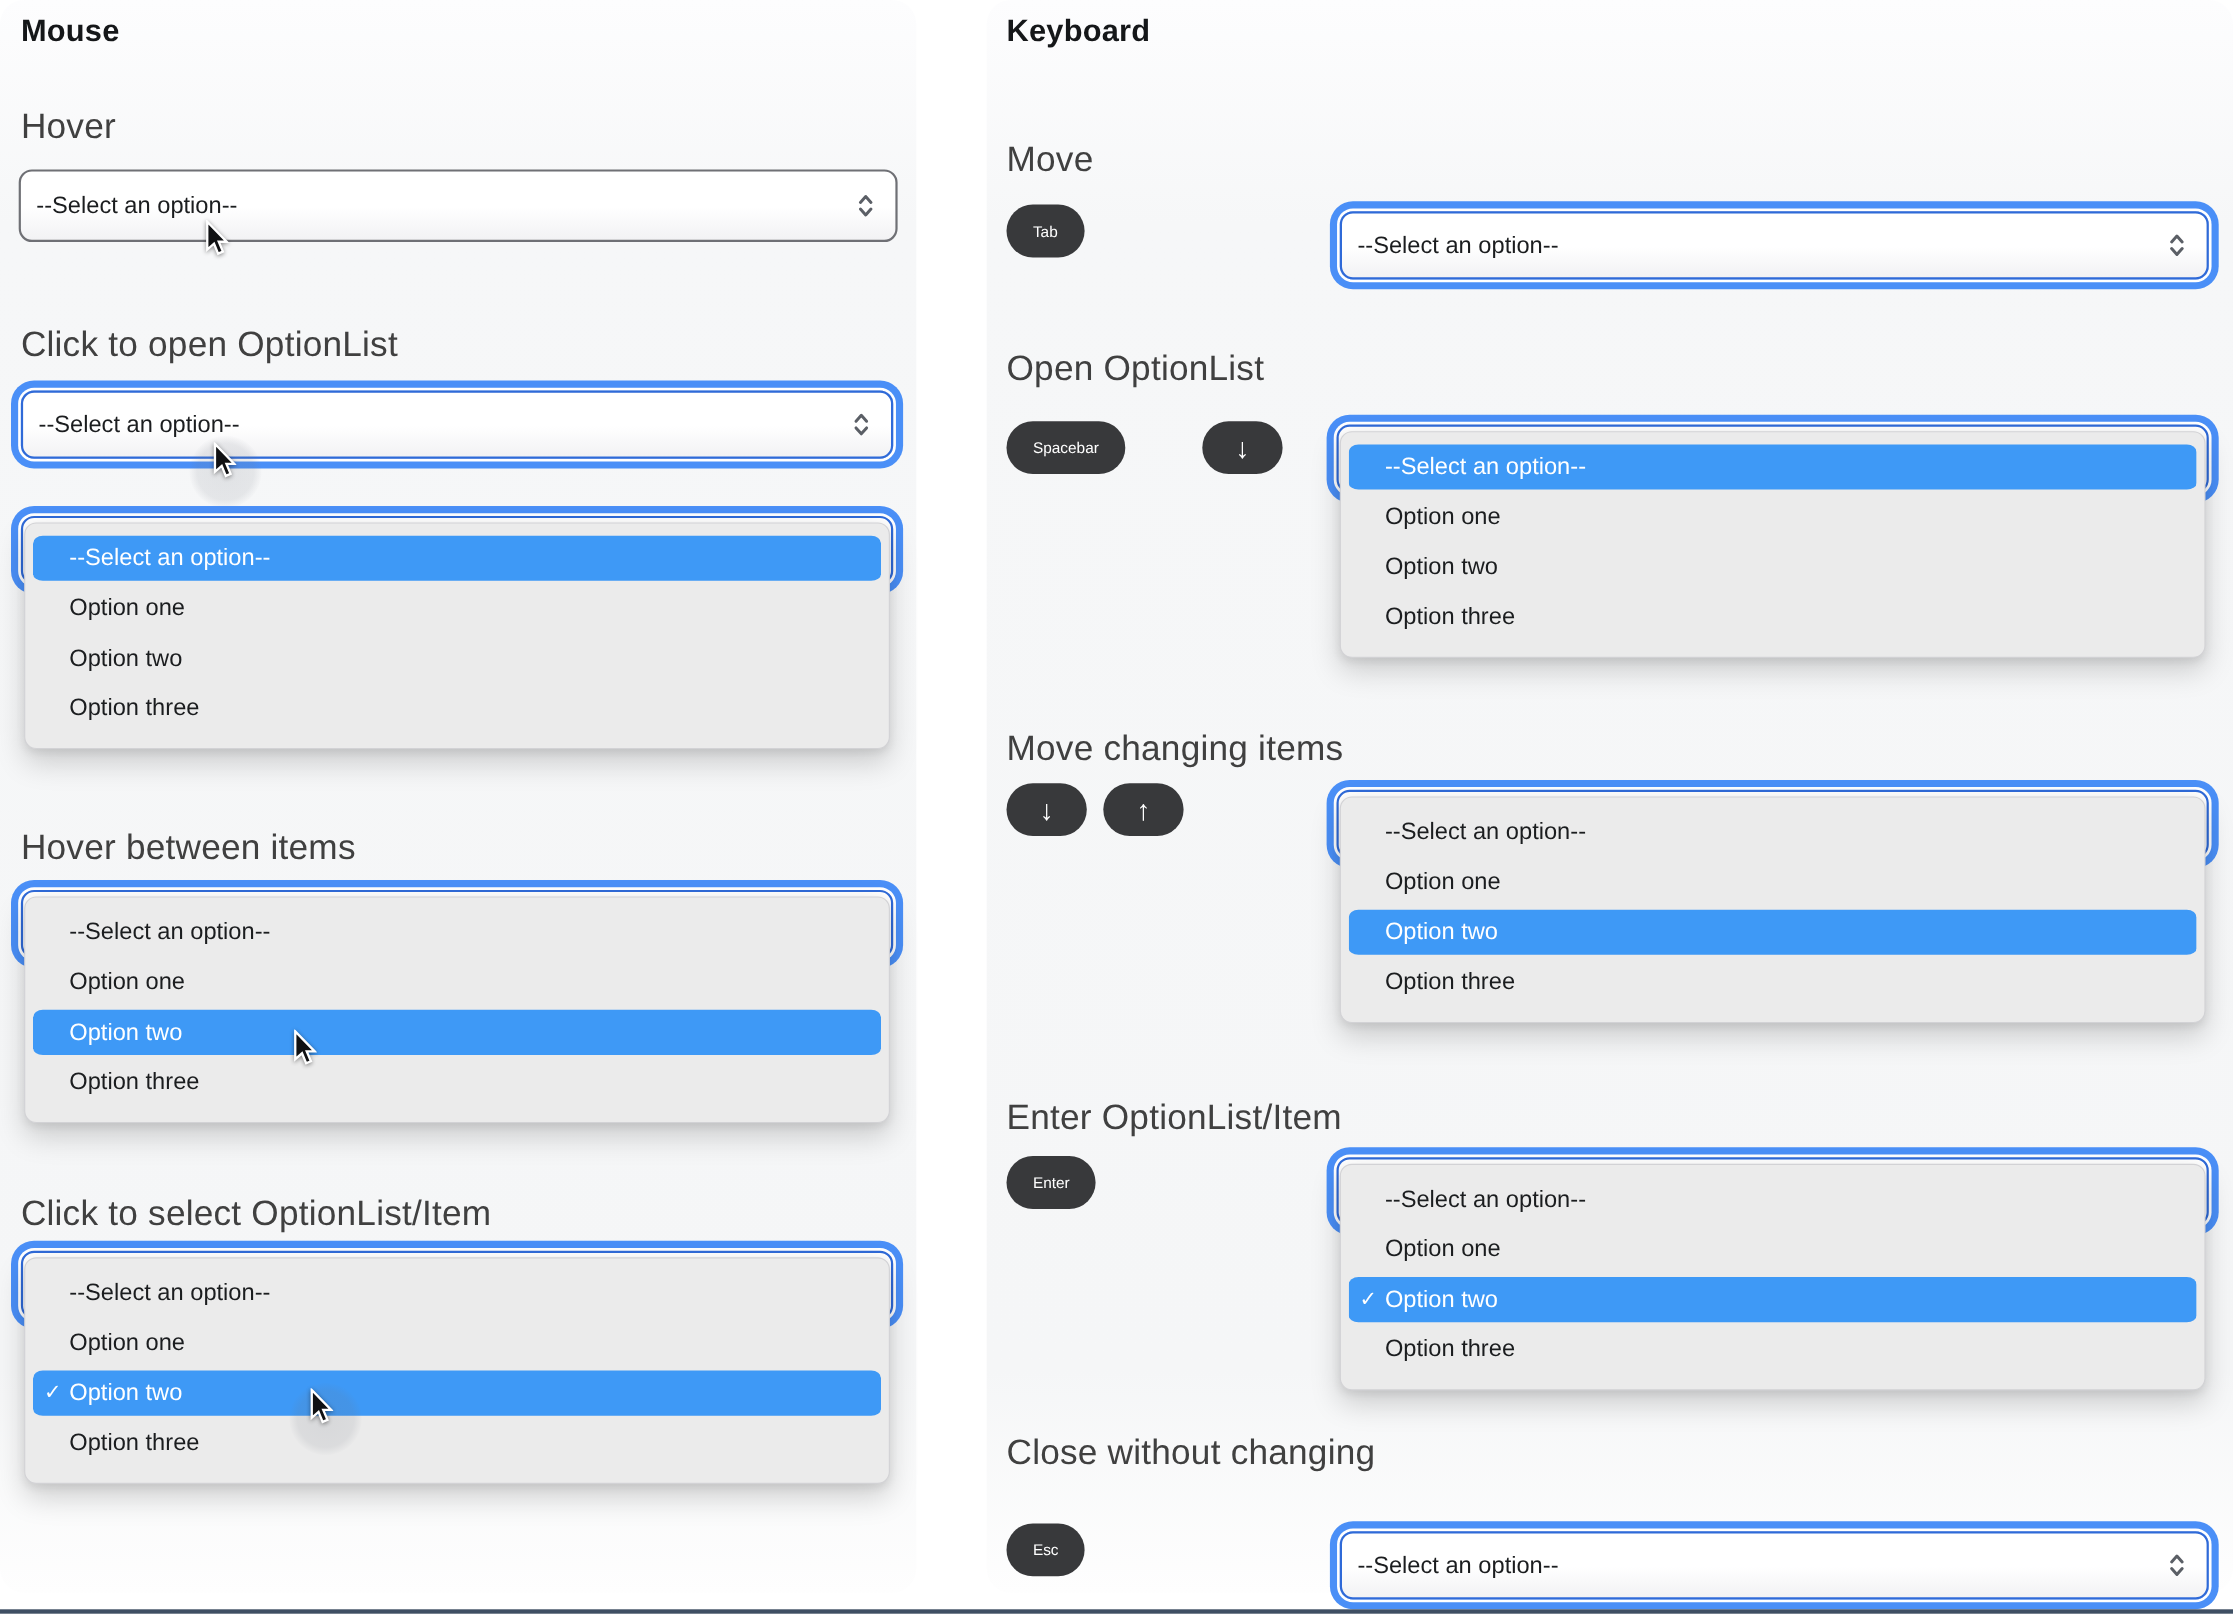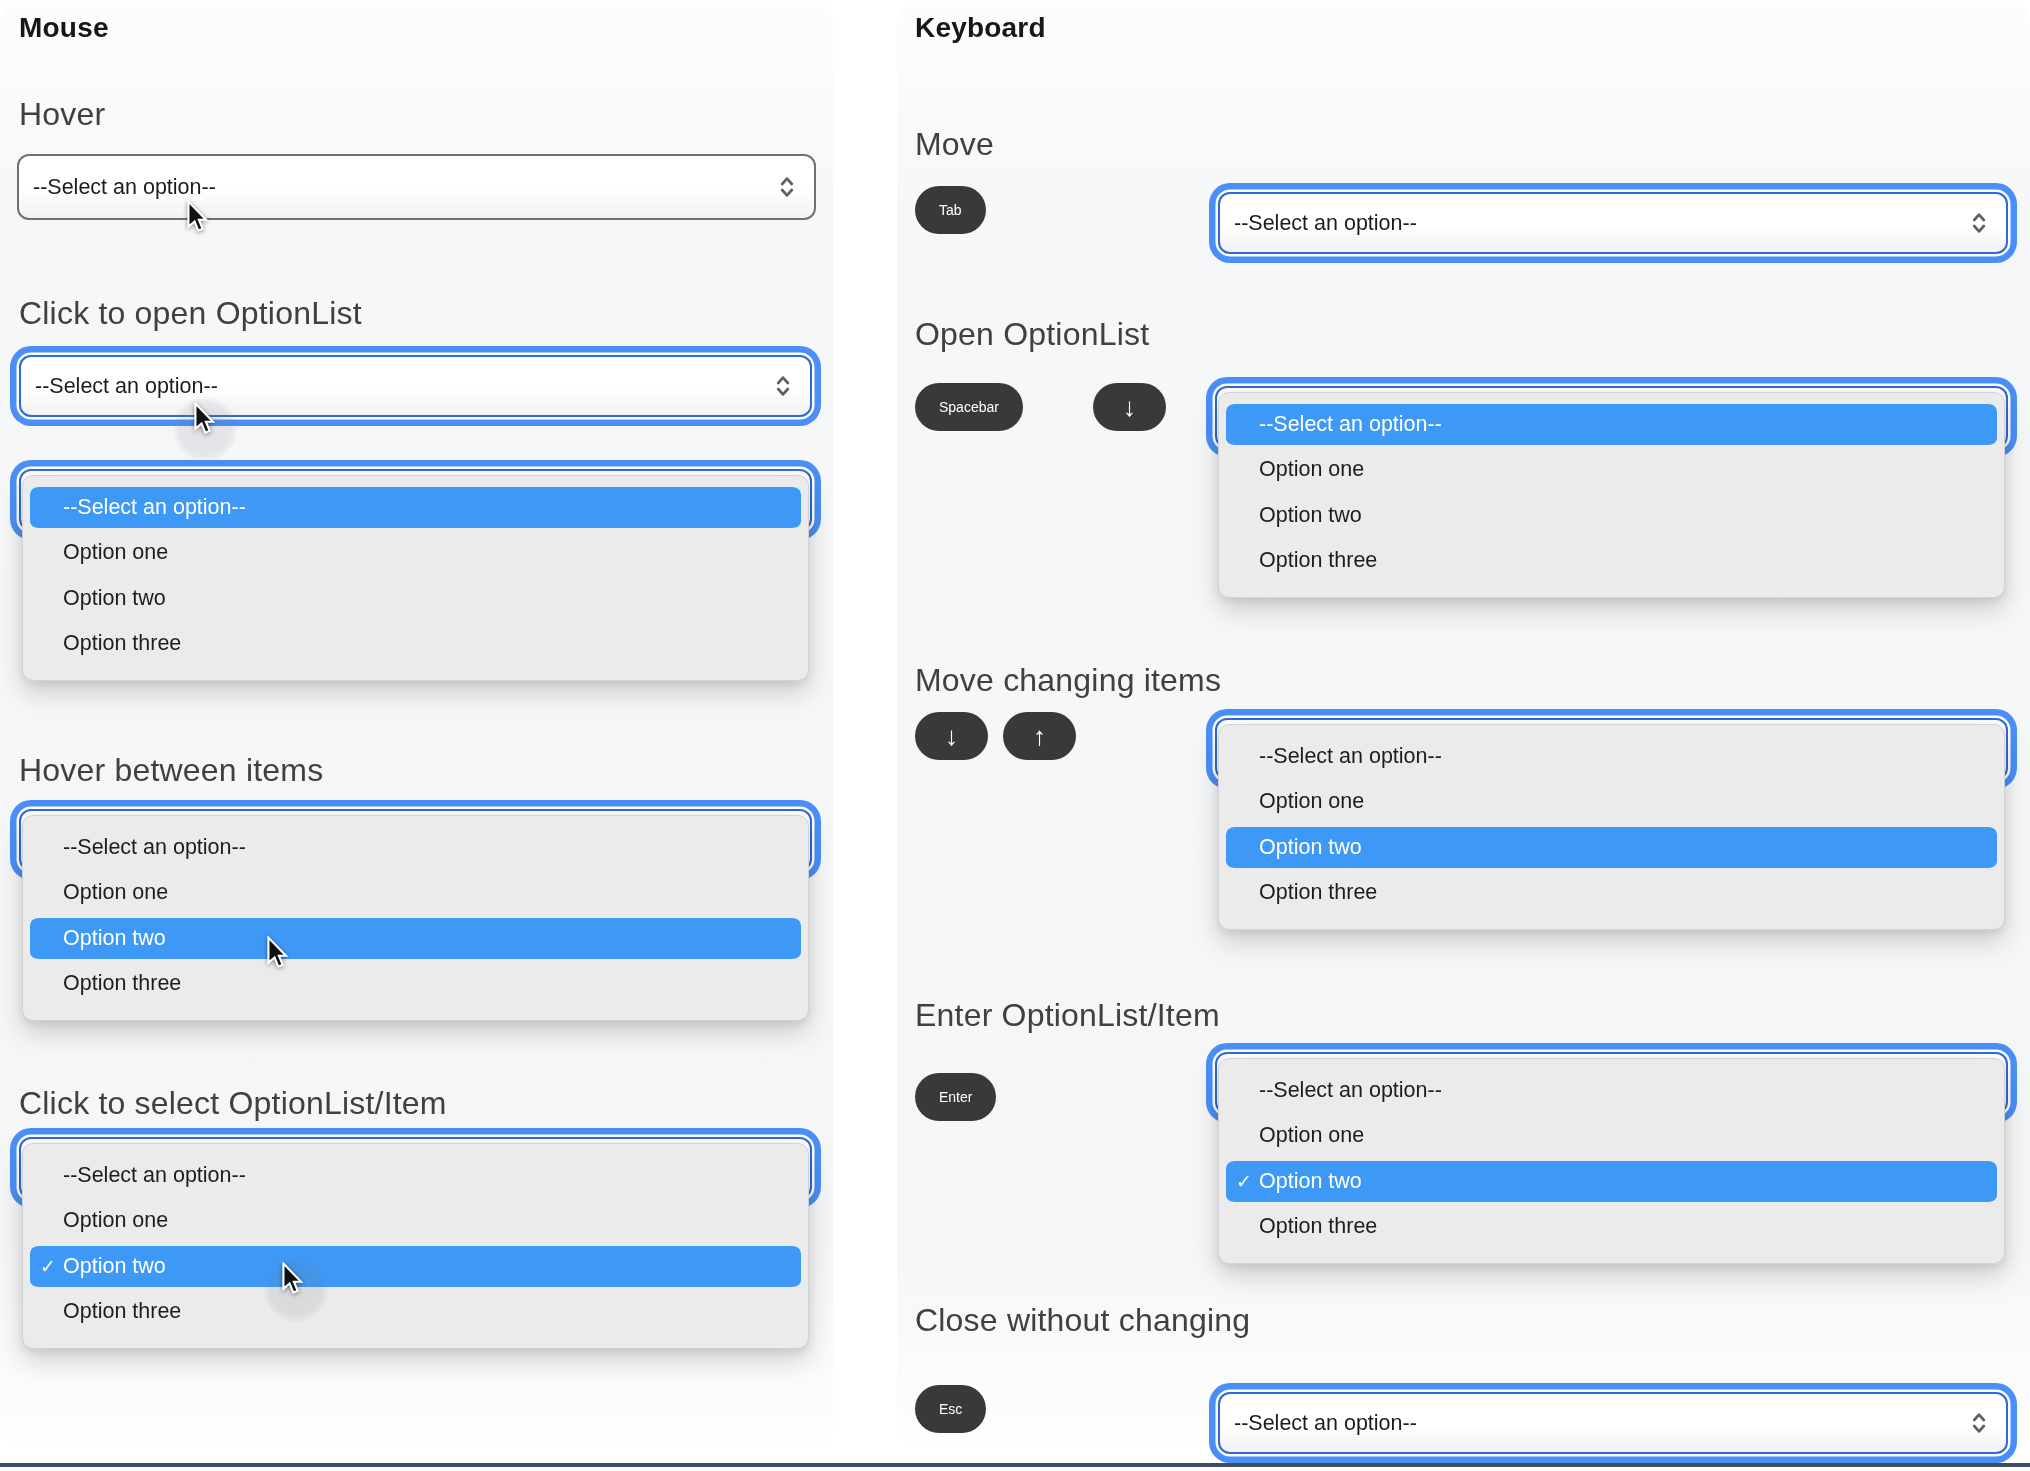--- a/index.html
+++ b/index.html
@@ -302,21 +302,21 @@
       <div class="row hl">
           <span>Option two</span>
         </div>
       <div class="row">
           <span>Option three</span>
         </div>
     </div>
   </div>
 
   <div class="sec" style="left:915px;top:997px">Enter OptionList/Item</div>
-  <div class="key" style="left:915px;top:1073px">Enter</div>
+  <div class="key" style="left:915px;top:1051px">Enter</div>
 
   <div class="comp" style="left:1206px;top:1043px;width:811px">
     <div class="comp-sel"></div>
     <div class="panel">
       <div class="row">
           <span>--Select an option--</span>
         </div>
       <div class="row">
           <span>Option one</span>
         </div>

